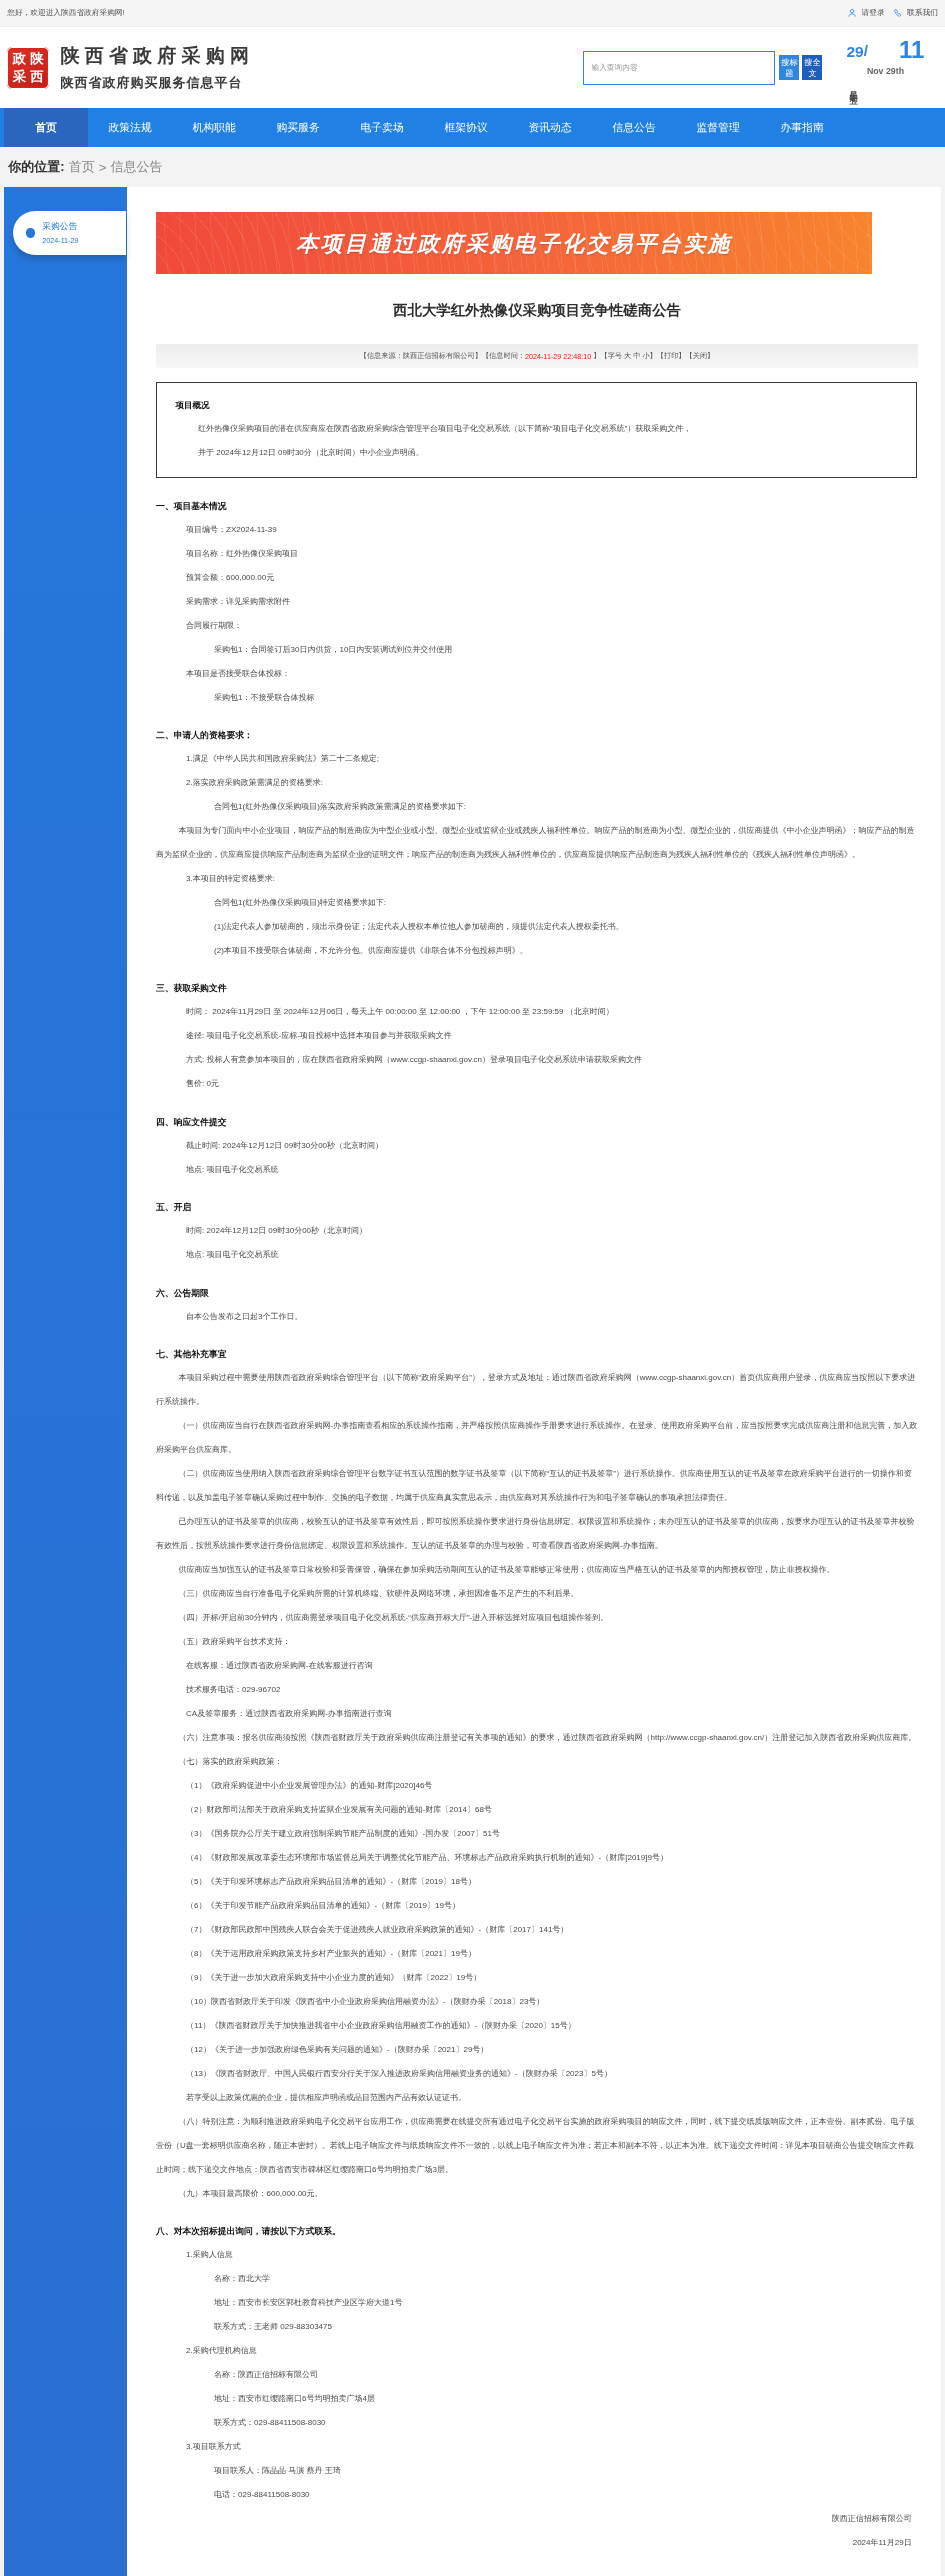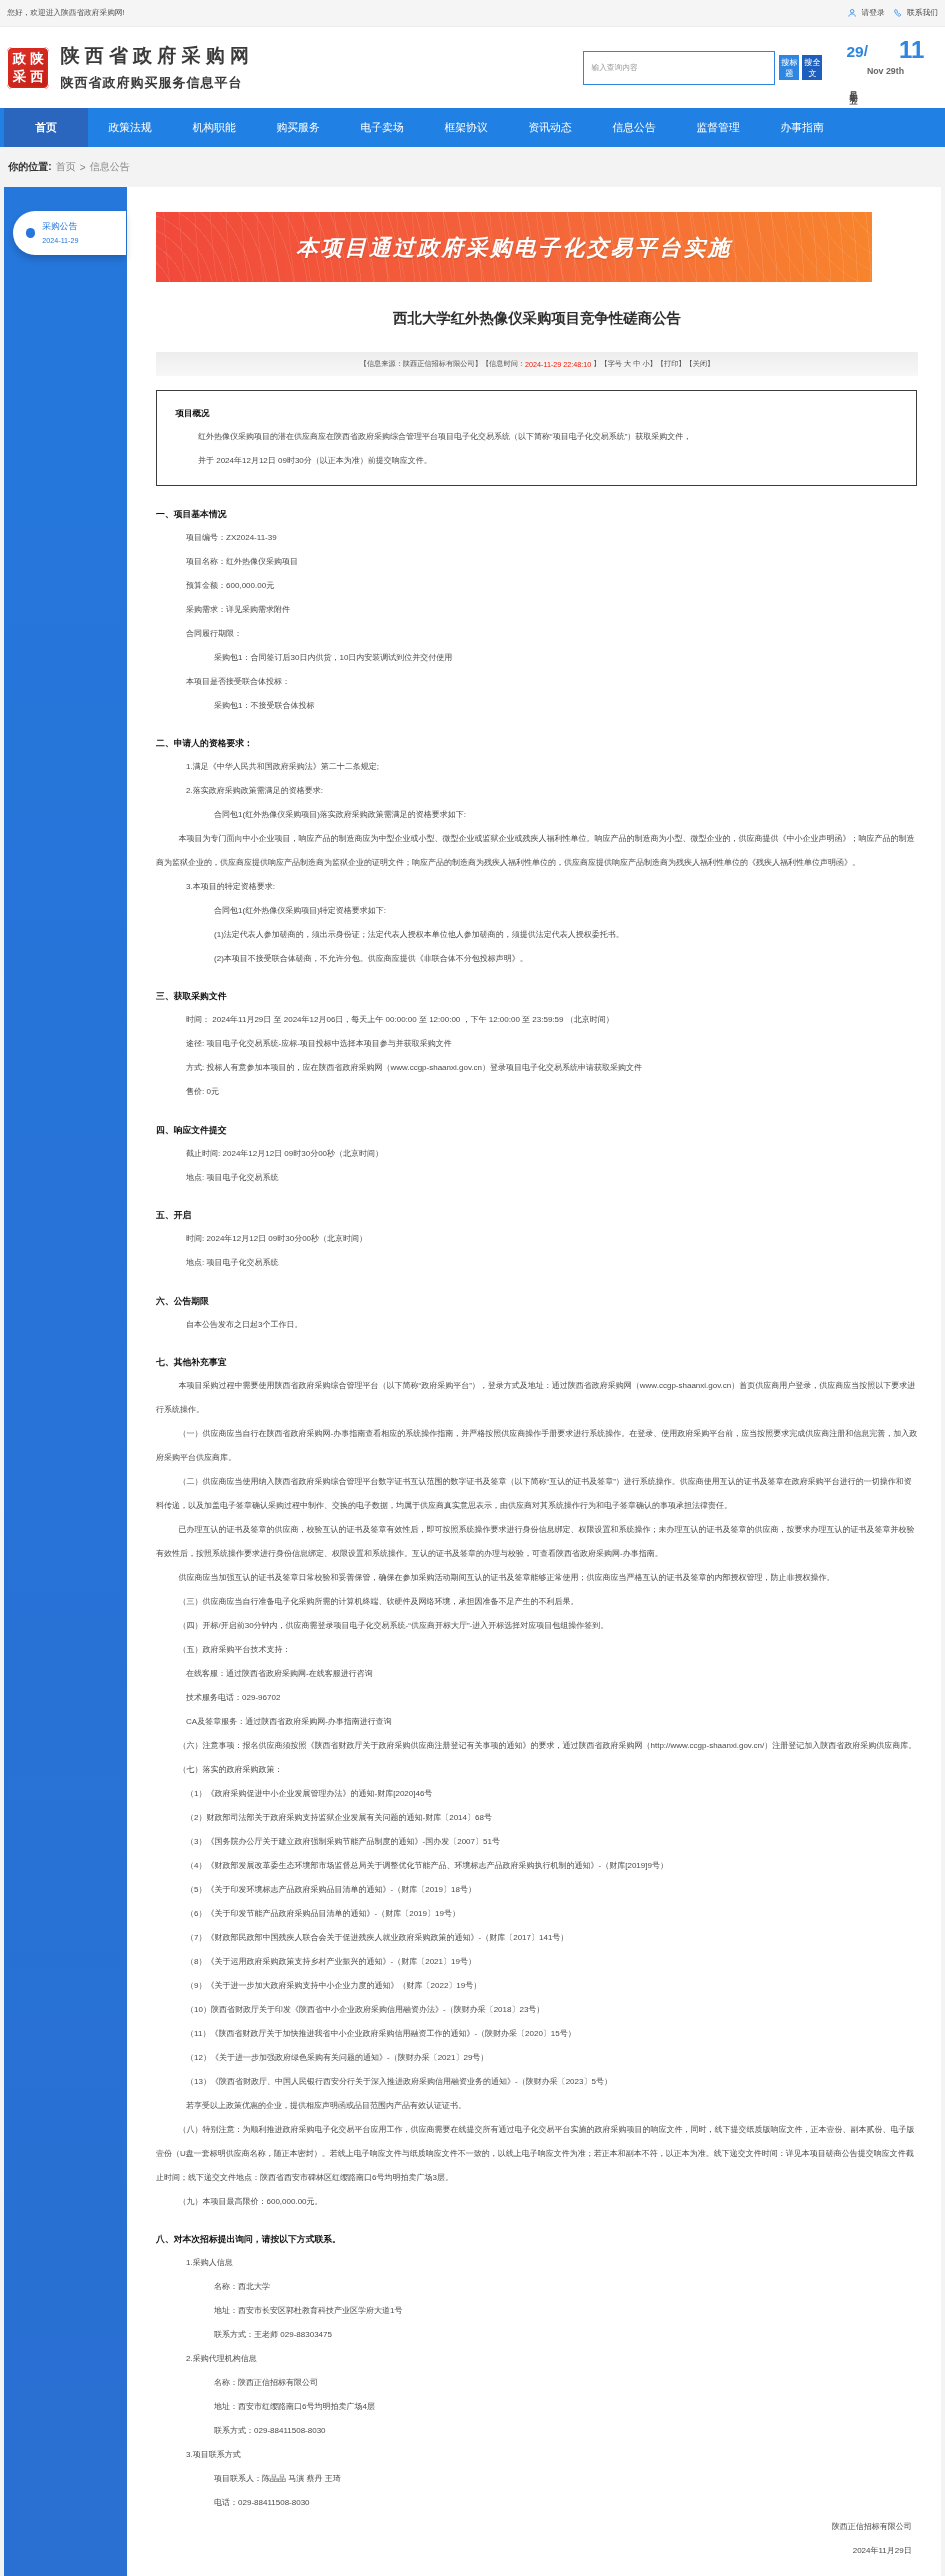--- a/index.html
+++ b/index.html
@@ -36,34 +36,34 @@
   .d-day{font-size:15.5px;line-height:17.5px;}
   .d-slash{font-size:15.5px;line-height:18.5px;}
   .d-month{font-size:24px;line-height:20.6px;padding-left:31px;}
   .d-en{font-size:8.8px;color:#666;font-weight:bold;margin-top:5.2px;}
   .d-week{writing-mode:vertical-rl;font-size:8.2px;font-weight:bold;color:#444;letter-spacing:3.6px;padding-top:2.1px;}
   
   .nav{height:39px;background:var(--nav-blue);display:flex;align-items:stretch;padding:0 4.1px;}
   .nav-item{min-width:84px;display:flex;align-items:center;justify-content:center;color:#fff;font-size:10.8px;cursor:pointer;}
   .nav-item.active{background:var(--nav-active);font-weight:bold;}
   
-  .crumb{height:40px;background:#f3f3f3;display:flex;align-items:center;padding:0 8.2px;font-size:10px;}
+  .crumb{height:40px;background:#f3f3f3;display:flex;align-items:center;padding:0 8.2px;font-size:13px;}
   .crumb .lbl{color:#333;font-weight:bold;}
   .crumb a{color:#888;text-decoration:none;margin-left:4.1px;cursor:pointer;}
   .crumb .sep{color:#888;margin-left:4.1px;}
   
   .main{display:flex;padding:0 4.1px;background:#f3f3f3;}
   .sidebar{width:123px;background:linear-gradient(180deg,var(--sidebar-blue),#2a6fd2);position:relative;}
   .side-pill{margin:24px 0 0 9.3px;width:113px;height:44px;background:#fff;border-radius:22px 0 0 22px;box-shadow:0 4.1px 7.2px rgba(0,0,0,.18);display:flex;align-items:center;padding-left:12.4px;gap:7.2px;cursor:pointer;}
   .side-dot{width:9.3px;height:9.3px;border-radius:50%;background:var(--sidebar-blue);flex:0 0 auto;}
   .side-txt .t1{color:var(--sidebar-blue);font-size:8.8px;}
   .side-txt .t2{color:var(--sidebar-blue);font-size:7.2px;margin-top:3.1px;}
   .content{flex:1;background:#fff;padding:0 23px 36px 29px;}
   
-  .banner{margin-top:25px;width:716px;height:70px;background:linear-gradient(90deg,var(--banner-from) 0%,#f4663a 55%,var(--banner-to) 100%);display:flex;align-items:center;justify-content:center;position:relative;overflow:hidden;}
+  .banner{margin-top:25px;width:716px;height:62px;background:linear-gradient(90deg,var(--banner-from) 0%,#f4663a 55%,var(--banner-to) 100%);display:flex;align-items:center;justify-content:center;position:relative;overflow:hidden;}
   .banner:before{content:"";position:absolute;inset:0;background:
     repeating-radial-gradient(circle at -5% 130%, rgba(255,255,255,.10) 0 1px, transparent 1px 13.4px),
     repeating-radial-gradient(circle at 105% -40%, rgba(255,255,255,.08) 0 1px, transparent 1px 15.5px);}
   .banner-text{position:relative;color:#fff;font-size:21.6px;font-weight:bold;font-style:italic;letter-spacing:2.6px;text-shadow:0 1px 1.5px rgba(0,0,0,.18);}
   
   .art-title{margin-top:27px;text-align:center;font-size:14.4px;font-weight:bold;color:#2f2f2f;}
   .meta{margin-top:24px;height:24px;background:linear-gradient(180deg,#ededed,#f7f7f7);display:flex;align-items:center;justify-content:center;font-size:7.2px;color:#555;}
   .meta span{white-space:pre;}
   .meta .red{color:var(--accent-red);}
   .meta .click{cursor:pointer;}
@@ -182,21 +182,21 @@
       <span>】</span>
       <span class="click">【打印】</span>
       <span class="click">【关闭】</span>
     </div>
 
     <div class="doc">
       <div class="ovbox">
         <div class="ov-h">项目概况</div>
         <div id="overview-lines">
             <p class="para">红外热像仪采购项目的潜在供应商应在陕西省政府采购综合管理平台项目电子化交易系统（以下简称“项目电子化交易系统”）获取采购文件，</p>
-            <p class="para">并于 2024年12月12日 09时30分（以正本为准）前提交响应文件。</p>
+            <p class="para">并于 2024年12月12日 09时30分（北京时间）中小企业声明函。</p>
           </div>
       </div>
 
       <div id="doc-blocks">
           <p class="h">一、项目基本情况</p>
           <p class="ind1">项目编号：ZX2024-11-39</p>
           <p class="ind1">项目名称：红外热像仪采购项目</p>
           <p class="ind1">预算金额：600,000.00元</p>
           <p class="ind1">采购需求：详见采购需求附件</p>
           <p class="ind1">合同履行期限：</p>

